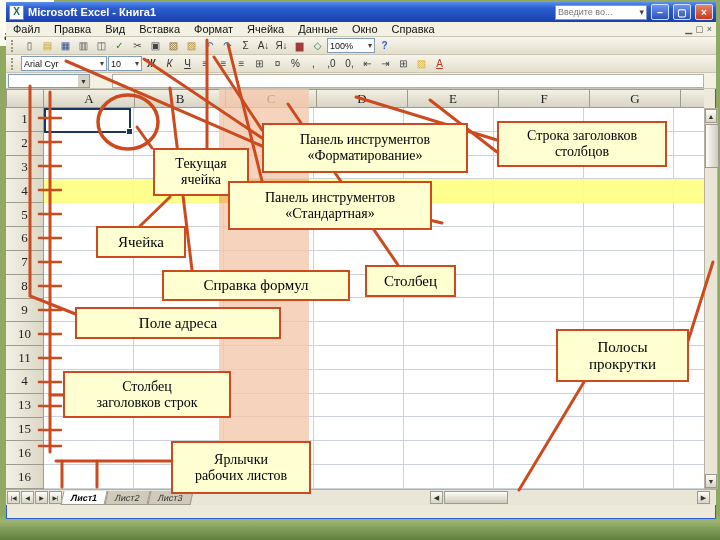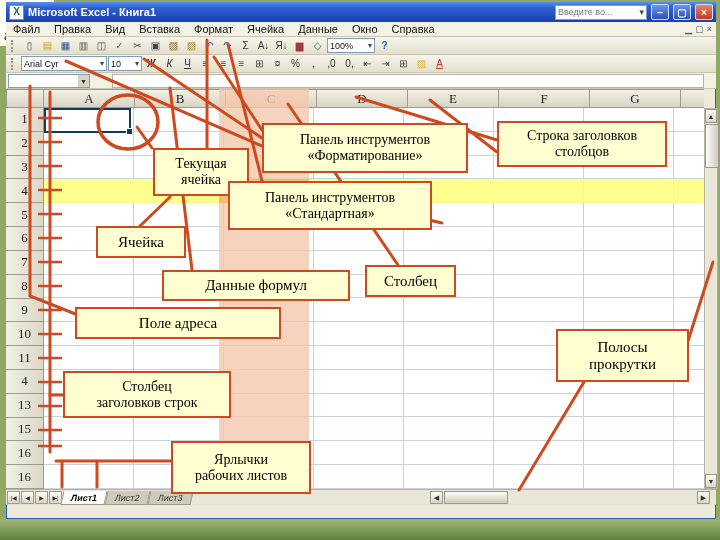--- a/index.html
+++ b/index.html
@@ -288,21 +288,21 @@
 
   <div class="callout" style="left:118px;top:148px;width:96px;height:48px;margin-left:35px;">Текущая
 ячейка</div>
   <div class="callout" style="left:262px;top:123px;width:206px;height:50px;">Панель инструментов
 «Форматирование»</div>
   <div class="callout" style="left:497px;top:121px;width:170px;height:46px;">Строка заголовков
 столбцов</div>
   <div class="callout" style="left:228px;top:181px;width:204px;height:49px;">Панель инструментов
 «Стандартная»</div>
   <div class="callout big" style="left:96px;top:226px;width:90px;height:32px;">Ячейка</div>
-  <div class="callout big" style="left:162px;top:270px;width:188px;height:31px;">Данные формул</div>
+  <div class="callout big" style="left:162px;top:270px;width:188px;height:31px;">Справка формул</div>
   <div class="callout big" style="left:365px;top:265px;width:91px;height:32px;">Столбец</div>
   <div class="callout big" style="left:556px;top:329px;width:133px;height:53px;">Полосы
 прокрутки</div>
   <div class="callout big" style="left:75px;top:307px;width:206px;height:32px;">Поле адреса</div>
   <div class="callout" style="left:63px;top:371px;width:168px;height:47px;">Столбец
 заголовков строк</div>
   <div class="callout" style="left:171px;top:441px;width:140px;height:53px;">Ярлычки
 рабочих листов</div>
 
 </div>

